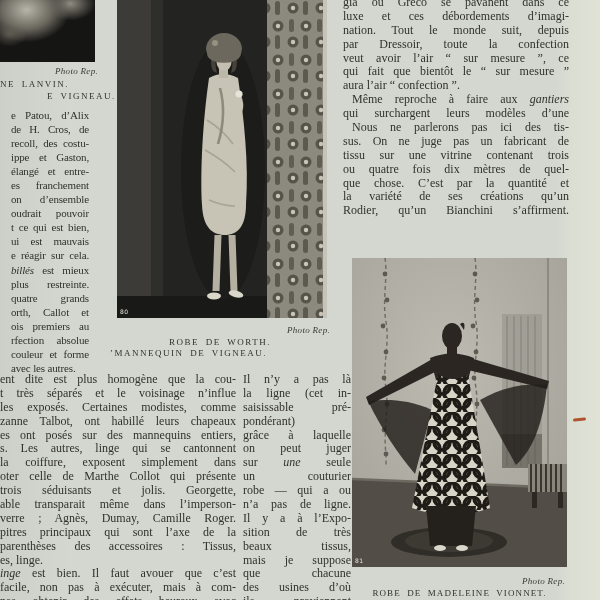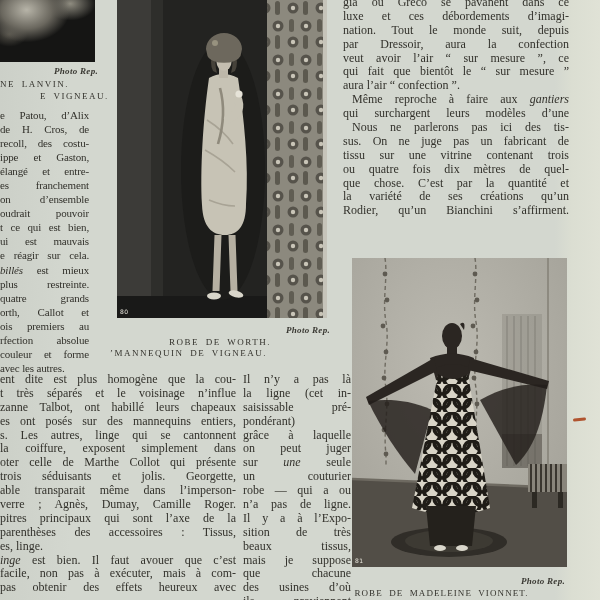--- a/index.html
+++ b/index.html
@@ -9,40 +9,40 @@
       linear-gradient(90deg,#ccd0c8 0px,#d3d7cf 70px,#d3d7cf 555px,#dbded2 572px,#e0e2d6 600px);
     font-family:"Liberation Serif",serif;color:#32312b;
   }
   .abs{position:absolute;}
   .col .ln{
     font-size:12px;line-height:13.9px;height:13.9px;overflow:hidden;
     text-align:justify;text-align-last:justify;white-space:nowrap;
   }
   .col .ln.flush{text-align-last:left;}
   .col .ln.ind{text-indent:9px;}
-  .col-upper .ln{font-size:11px;letter-spacing:-0.15px;line-height:14.05px;height:14.05px;}
-  .credit{font-style:italic;font-size:9px;color:#3a3933;letter-spacing:.3px;font-weight:bold;}
+  .col-upper .ln{font-size:11px;letter-spacing:-0.15px;line-height:14.05px;height:14.05px;margin-left:11px;}
+  .credit{font-style:italic;font-size:9px;color:#3a3933;letter-spacing:.3px;}
   .cap{font-size:9px;letter-spacing:1.5px;word-spacing:3px;color:#33322c;font-weight:400;}
   .photo{background:#232321;overflow:hidden;}
   .fignum{position:absolute;font-size:6px;color:#e8e6dc;font-family:"DejaVu Sans",sans-serif;letter-spacing:.5px;}
   svg{display:block;}
 </style>
 </head>
 <body>
 
 <div class="abs photo" style="left:0;top:0;width:95px;height:62px;
             background:
               radial-gradient(60px 45px at 28% 16%, #b7b4a8 0%, #6a675e 42%, rgba(20,20,18,0) 72%),
               radial-gradient(42px 28px at 74% 6%, #8f8c80 0%, rgba(20,20,18,0) 60%),
               radial-gradient(26px 18px at 10% 55%, #55524a 0%, rgba(20,20,18,0) 70%),
               #151514;">
 </div>
 <div class="abs credit" style="left:28px;top:66px;width:70px;text-align:right;">Photo Rep.</div>
 <div class="abs cap" style="left:0;top:79px;width:70px;">NE LANVIN.</div>
-<div class="abs cap" style="left:5px;top:91px;width:70px;padding-left:35px;">E VIGNEAU.</div>
+<div class="abs cap" style="left:12px;top:91px;width:70px;padding-left:35px;">E VIGNEAU.</div>
 
 <div class="abs col col-upper" style="left:0;top:108px;width:89px;">
     <div class="ln">e Patou, d’Alix</div>
     <div class="ln">de H. Cros, de</div>
     <div class="ln">recoll, des costu-</div>
     <div class="ln">ippe et Gaston,</div>
     <div class="ln">élangé et entre-</div>
     <div class="ln">es franchement</div>
     <div class="ln">on d’ensemble</div>
     <div class="ln">oudrait pouvoir</div>
@@ -104,20 +104,21 @@
   </svg>
   <span class="fignum" style="left:3px;top:308px;">80</span>
 </div>
 <div class="abs credit" style="left:240px;top:325px;width:90px;text-align:right;">Photo Rep.</div>
 <div class="abs cap" style="left:110px;top:337px;width:220px;text-align:center;">ROBE DE WORTH.</div>
 <div class="abs cap" style="left:110px;top:348px;width:220px;text-align:left;">’MANNEQUIN DE VIGNEAU.</div>
 
 <div class="abs col" style="left:0;top:373px;width:236px;">
     <div class="ln">ent dite est plus homogène que la cou-</div>
     <div class="ln">t très séparés et le voisinage n’influe</div>
+    <div class="ln">les exposés. Certaines modistes, comme</div>
     <div class="ln">zanne Talbot, ont habillé leurs chapeaux</div>
     <div class="ln">es ont posés sur des mannequins entiers,</div>
     <div class="ln">s. Les autres, linge qui se cantonnent</div>
     <div class="ln">la coiffure, exposent simplement dans</div>
     <div class="ln">oter celle de Marthe Collot qui présente</div>
     <div class="ln">trois séduisants et jolis. Georgette,</div>
     <div class="ln">able transparait même dans l’imperson-</div>
     <div class="ln">verre ; Agnès, Dumay, Camille Roger.</div>
     <div class="ln">pitres principaux qui sont l’axe de la</div>
     <div class="ln">parenthèses des accessoires : Tissus,</div>
@@ -144,21 +145,21 @@
     <div class="ln">mais je suppose</div>
     <div class="ln">que chacune</div>
     <div class="ln">des usines d’où</div>
     <div class="ln">ils proviennent</div>
   </div>
 
 <div class="abs col" style="left:343px;top:-4px;width:226px;">
     <div class="ln">gia ou Greco se pavanent dans ce</div>
     <div class="ln">luxe et ces débordements d’imagi-</div>
     <div class="ln">nation. Tout le monde suit, depuis</div>
-    <div class="ln">par Dressoir, aura la confection</div>
+    <div class="ln">par Dressoir, toute la confection</div>
     <div class="ln">veut avoir l’air “ sur mesure ”, ce</div>
     <div class="ln">qui fait que bientôt le “ sur mesure ”</div>
     <div class="ln flush">aura l’air “ confection ”.</div>
     <div class="ln ind">Même reproche à faire aux <i>gantiers</i></div>
     <div class="ln">qui surchargent leurs modèles d’une</div>
     <div class="ln ind">Nous ne parlerons pas ici des tis-</div>
     <div class="ln">sus. On ne juge pas un fabricant de</div>
     <div class="ln">tissu sur une vitrine contenant trois</div>
     <div class="ln">ou quatre fois dix mètres de quel-</div>
     <div class="ln">que chose. C’est par la quantité et</div>
@@ -234,15 +235,15 @@
       </pattern>
     </defs>
     <path d="M86,116 Q101,126 116,116 L116,109 Q101,103 86,109 Z" fill="#2b2622"></path>
     <path d="M74,248 L124,248 L120,288 L78,288 Z" fill="#24211c"></path>
     <ellipse cx="88" cy="290" rx="6" ry="3" fill="#d9d6cb"></ellipse>
     <ellipse cx="110" cy="290" rx="6" ry="3" fill="#d9d6cb"></ellipse>
   </svg>
   <span class="fignum" style="left:3px;top:299px;">81</span>
 </div>
 <div class="abs credit" style="left:470px;top:576px;width:95px;text-align:right;">Photo Rep.</div>
-<div class="abs cap" style="left:332px;top:588px;width:219px;text-align:center;letter-spacing:1.1px;">ROBE DE MADELEINE VIONNET.</div>
+<div class="abs cap" style="left:350px;top:588px;width:219px;text-align:center;letter-spacing:1.1px;">ROBE DE MADELEINE VIONNET.</div>
 
 <div class="abs" style="left:573px;top:418px;width:13px;height:3px;background:#b0542f;border-radius:2px;transform:rotate(-6deg);"></div>
 
 </body></html>

